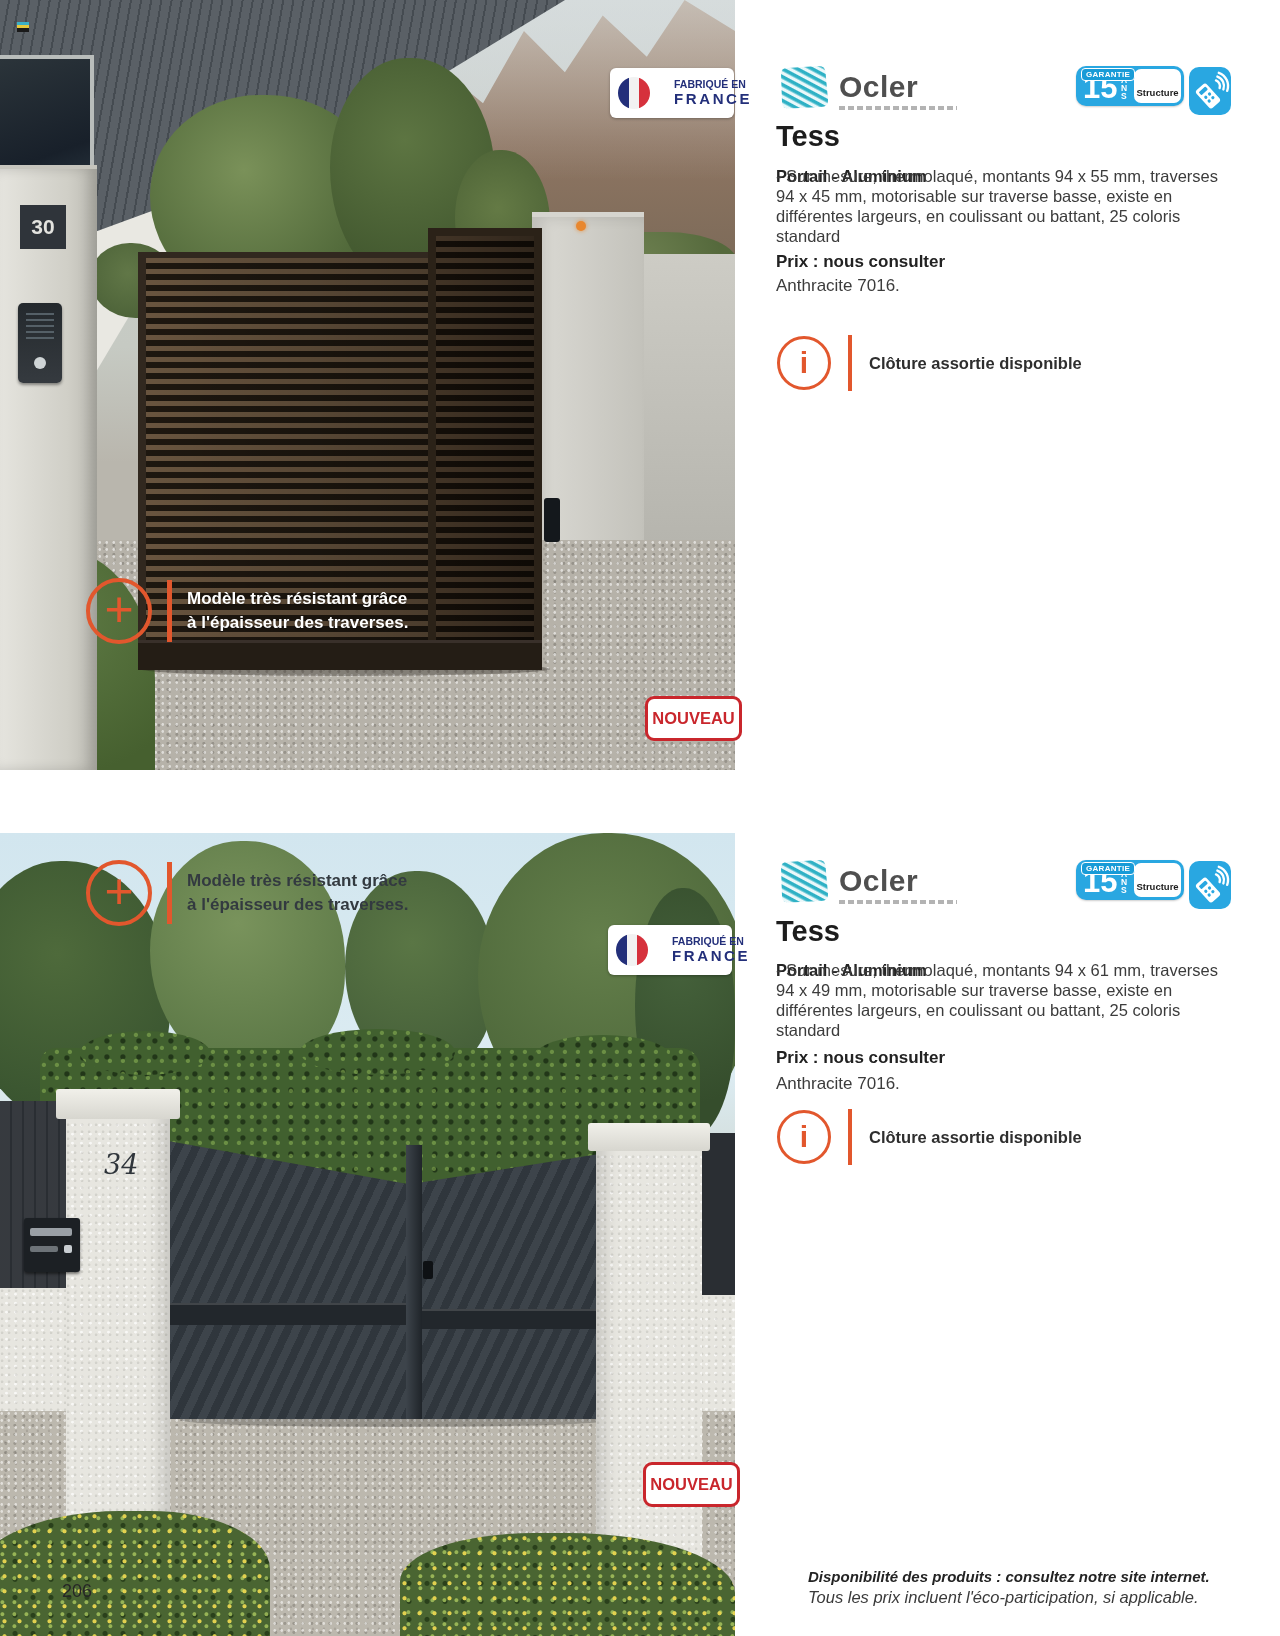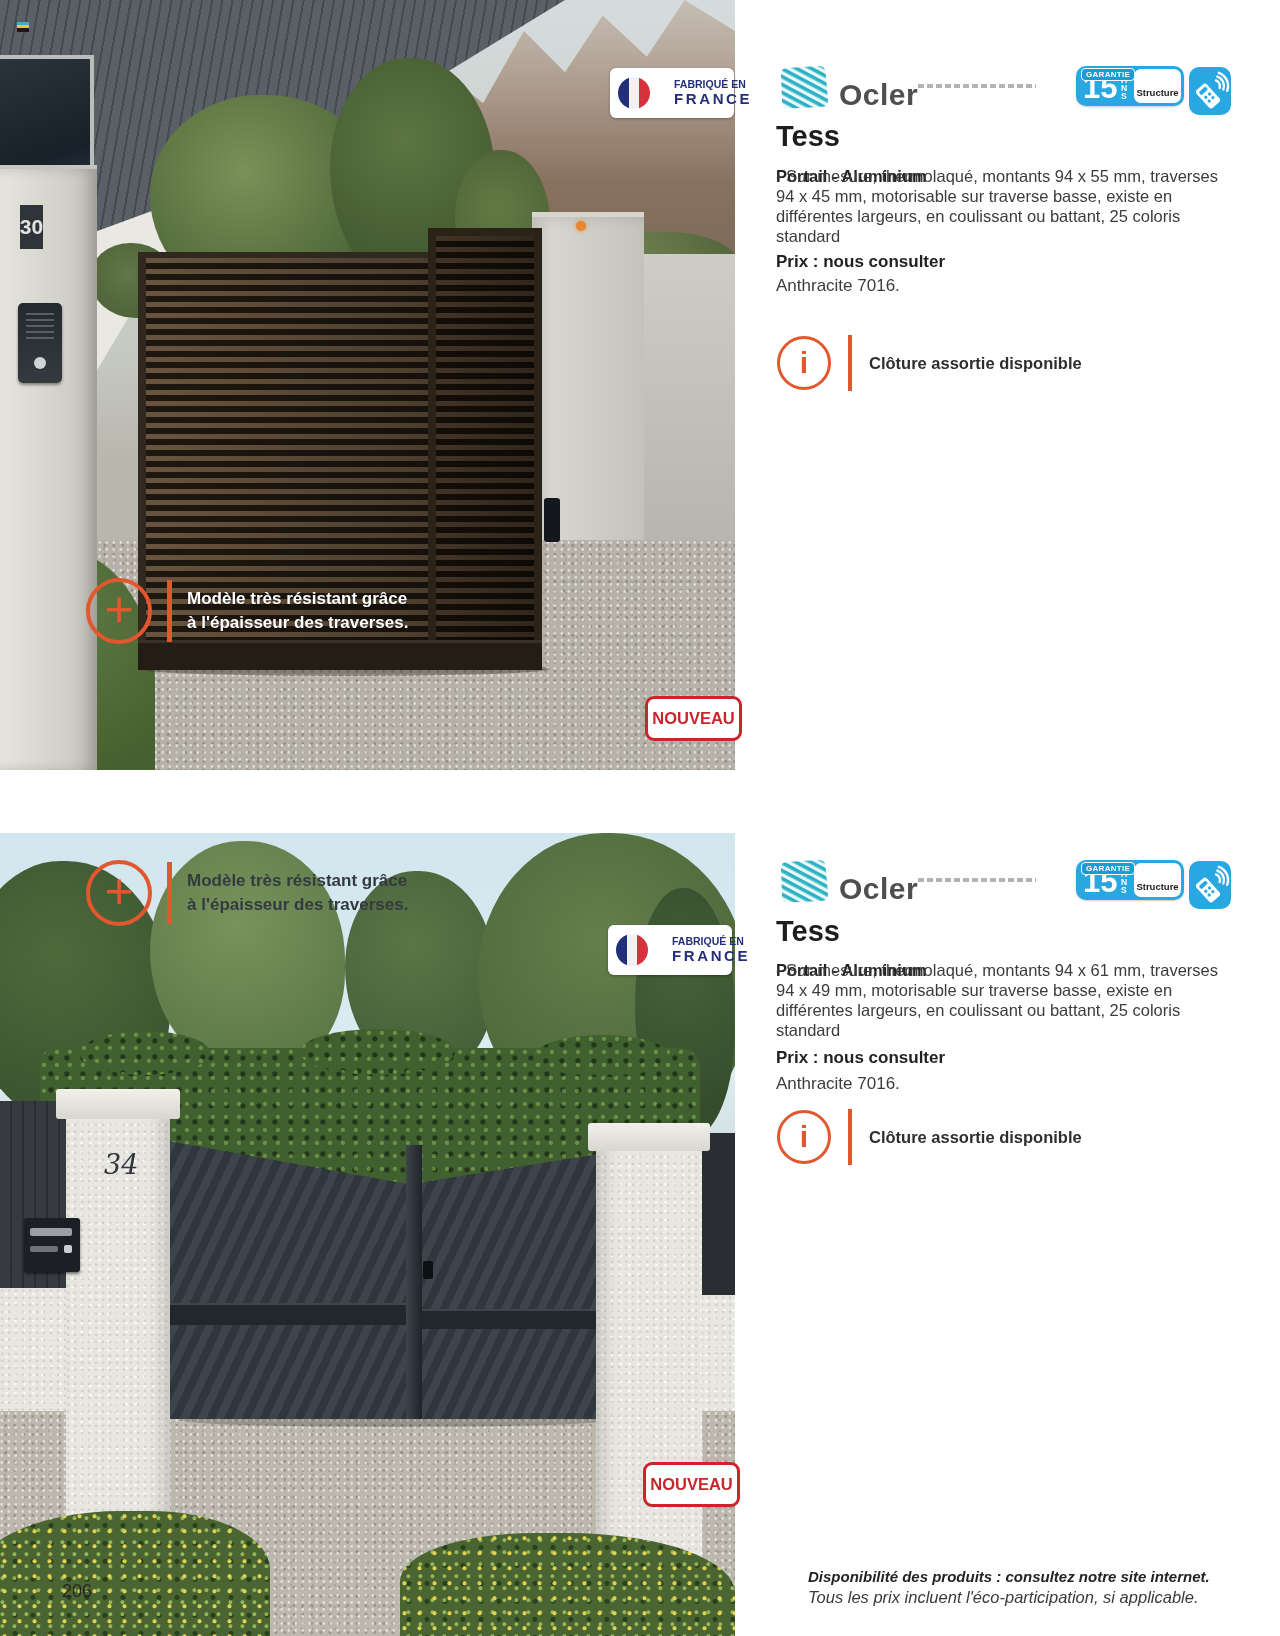--- a/index.html
+++ b/index.html
@@ -60,21 +60,21 @@
   .p1-fence{left:138px;top:252px;width:292px;height:392px;border-top:6px solid #31281f;border-left:8px solid #31281f;
     background-image:linear-gradient(90deg,rgba(0,0,0,.05),rgba(0,0,0,.32)),
       repeating-linear-gradient(180deg,#6e5942 0 5px,#1f1810 5px 11px);}
   .p1-gatepanel{left:428px;top:228px;width:114px;height:442px;border:8px solid #2b2218;border-bottom:none;
     background-image:linear-gradient(90deg,rgba(0,0,0,.12),rgba(0,0,0,.35)),
       repeating-linear-gradient(180deg,#4b3b2b 0 5px,#150f09 5px 11px);}
   .p1-rail{left:138px;top:640px;width:404px;height:30px;background:#241d15;border-top:3px solid #39302a;}
   .p1-lock{left:544px;top:498px;width:16px;height:44px;border-radius:3px;background:#14181c;}
   .p1-pillar-l{left:0;top:165px;width:97px;height:605px;border-top:4px solid #c6c5bd;
     background:linear-gradient(90deg,#e5e4de,#d0cfc7 70%,#bab9b1);box-shadow:inset -8px 0 12px rgba(0,0,0,.15);}
-  .p1-plaque{left:20px;top:205px;width:23px;height:44px;background:#2f343a;color:#e3e3df;
+  .p1-plaque{left:20px;top:205px;width:46px;height:44px;background:#2f343a;color:#e3e3df;
     display:flex;align-items:center;justify-content:center;font-size:21px;font-weight:bold;}
   .p1-intercom{left:18px;top:303px;width:44px;height:80px;border-radius:5px;
     background:linear-gradient(180deg,#24292d,#353a3f);box-shadow:0 2px 3px rgba(0,0,0,.4);}
   .p1-intercom .grill{left:8px;top:10px;width:28px;height:26px;
     background:repeating-linear-gradient(180deg,#556067 0 2px,transparent 2px 6px);}
   .p1-intercom .btn{left:16px;top:54px;width:12px;height:12px;border-radius:50%;background:#cfd4d6;}
 
   
   .p2-roof{left:0;top:88px;width:125px;height:58px;background:#7b4035;clip-path:polygon(0 35%,68% 0,100% 62%,0 100%);}
   .p2-t1{left:-35px;top:28px;width:205px;height:265px;background:radial-gradient(circle at 45% 35%,#4e6a3b,#3a5530 75%);}
@@ -141,21 +141,21 @@
   .plus-text{position:static;font-size:17px;font-weight:bold;line-height:1.4;}
   .plus-text div{position:static;}
   .pc1 .plus-text{color:#fff;text-shadow:0 1px 2px rgba(0,0,0,.45);}
   .pc2 .plus-text{color:#333a40;}
 
   
   .brand-logo{display:flex;align-items:flex-end;gap:10px;}
   .bl1{left:777px;top:64px;}
   .bl2{left:777px;top:858px;}
   .brand-logo svg{position:static;}
-  .brand-col{position:static;display:flex;flex-direction:row;align-items:flex-start;}
+  .brand-col{position:static;display:flex;flex-direction:column;align-items:flex-start;}
   .brand-word{position:static;font-size:30px;font-weight:bold;color:#4f4f4f;letter-spacing:.5px;line-height:1;}
   .brand-tag{position:static;width:118px;height:4px;margin-top:4px;opacity:.75;
     background:repeating-linear-gradient(90deg,#9a9a9a 0 6px,transparent 6px 9px);}
   .warranty{width:108px;height:40px;background:#29a7e1;border-radius:10px;box-shadow:0 1px 2px rgba(0,0,0,.2);}
   .wy1{left:1076px;top:66px;}
   .wy2{left:1076px;top:860px;}
   .w-chip{top:2px;left:5px;background:#189bd7;border:1px solid #fff;border-radius:4px;color:#fff;
     font-size:8px;font-weight:bold;padding:1px 4px;letter-spacing:.3px;z-index:2;}
   .w-years{left:7px;bottom:0;font-size:31px;font-weight:bold;color:#fff;}
   .w-ans{left:45px;bottom:6px;width:10px;font-size:8.5px;font-weight:bold;color:#fff;line-height:.95;

